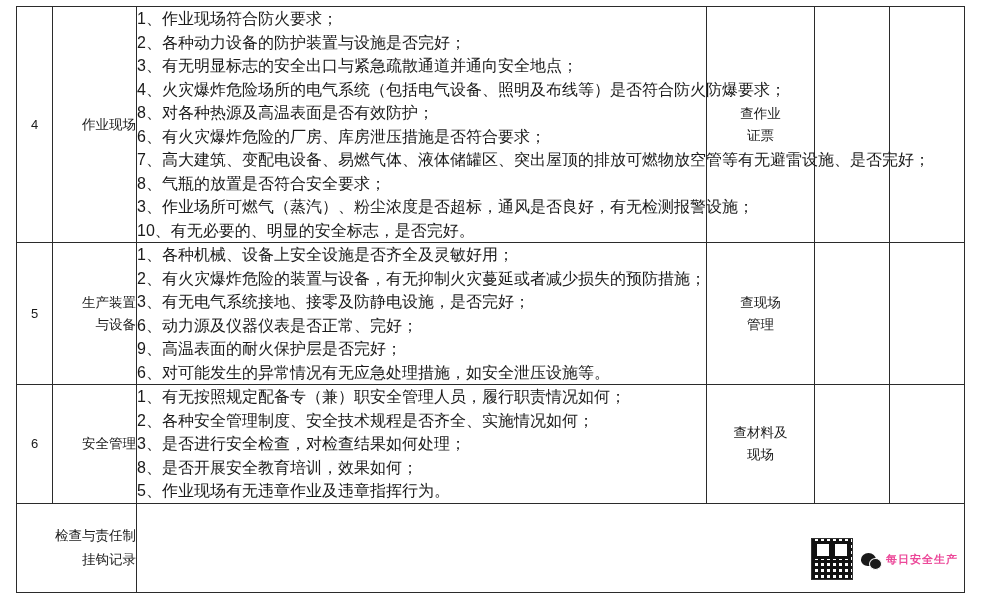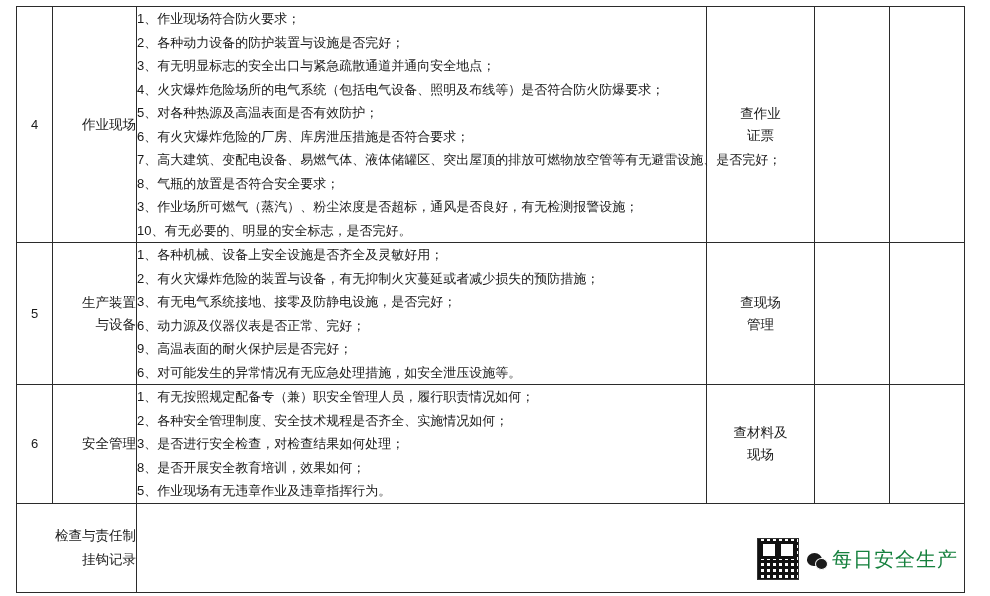--- a/index.html
+++ b/index.html
@@ -64,21 +64,21 @@
   .cell-body {
     padding: 8px 10px 8px 12px;
     vertical-align: top;
   }
   .cell-body ol {
     list-style: none;
     margin: 0;
     padding: 0;
   }
   .cell-body li {
-    font-size: 13px;
+    font-size: 16px;
     line-height: 23.5px;
     color: #1a1a1a;
     white-space: nowrap;
   }
   .cell-blank { }
   .footer-label {
     text-align: right;
     font-size: 13.5px;
     line-height: 24px;
     padding: 10px 4px;
@@ -113,23 +113,23 @@
   .qr::before, .qr::after {
     content: "";
     position: absolute;
     width: 12px; height: 12px;
     border: 3px solid #111;
     background: #fff;
   }
   .qr::before { top: 2px; left: 2px; }
   .qr::after  { top: 2px; right: 2px; }
   .wechat-text {
-    font-size: 20px;
-    font-weight: normal;
-    color: #15803d;
+    font-size: 11px;
+    font-weight: bold;
+    color: #ec4899;
     letter-spacing: 1px;
     white-space: nowrap;
   }
   .wechat-icon {
     width: 15px; height: 13px;
     background: #1a1a1a;
     border-radius: 50% 50% 45% 45%;
     position: relative;
     flex: none;
     margin-right: 2px;
@@ -162,21 +162,21 @@
 
       <tr>
         <td class="cell-no">4</td>
         <td class="cell-item">作业现场</td>
         <td class="cell-body">
           <ol>
             <li>1、作业现场符合防火要求；</li>
             <li>2、各种动力设备的防护装置与设施是否完好；</li>
             <li>3、有无明显标志的安全出口与紧急疏散通道并通向安全地点；</li>
             <li>4、火灾爆炸危险场所的电气系统（包括电气设备、照明及布线等）是否符合防火防爆要求；</li>
-            <li>5、对各种热源及高温表面是否有效防护；</li>
+            <li>8、对各种热源及高温表面是否有效防护；</li>
             <li>6、有火灾爆炸危险的厂房、库房泄压措施是否符合要求；</li>
             <li>7、高大建筑、变配电设备、易燃气体、液体储罐区、突出屋顶的排放可燃物放空管等有无避雷设施、是否完好；</li>
             <li>8、气瓶的放置是否符合安全要求；</li>
             <li>3、作业场所可燃气（蒸汽）、粉尘浓度是否超标，通风是否良好，有无检测报警设施；</li>
             <li>10、有无必要的、明显的安全标志，是否完好。</li>
           </ol>
         </td>
         <td class="cell-method">
           <div>查作业</div>
           <div>证票</div>

